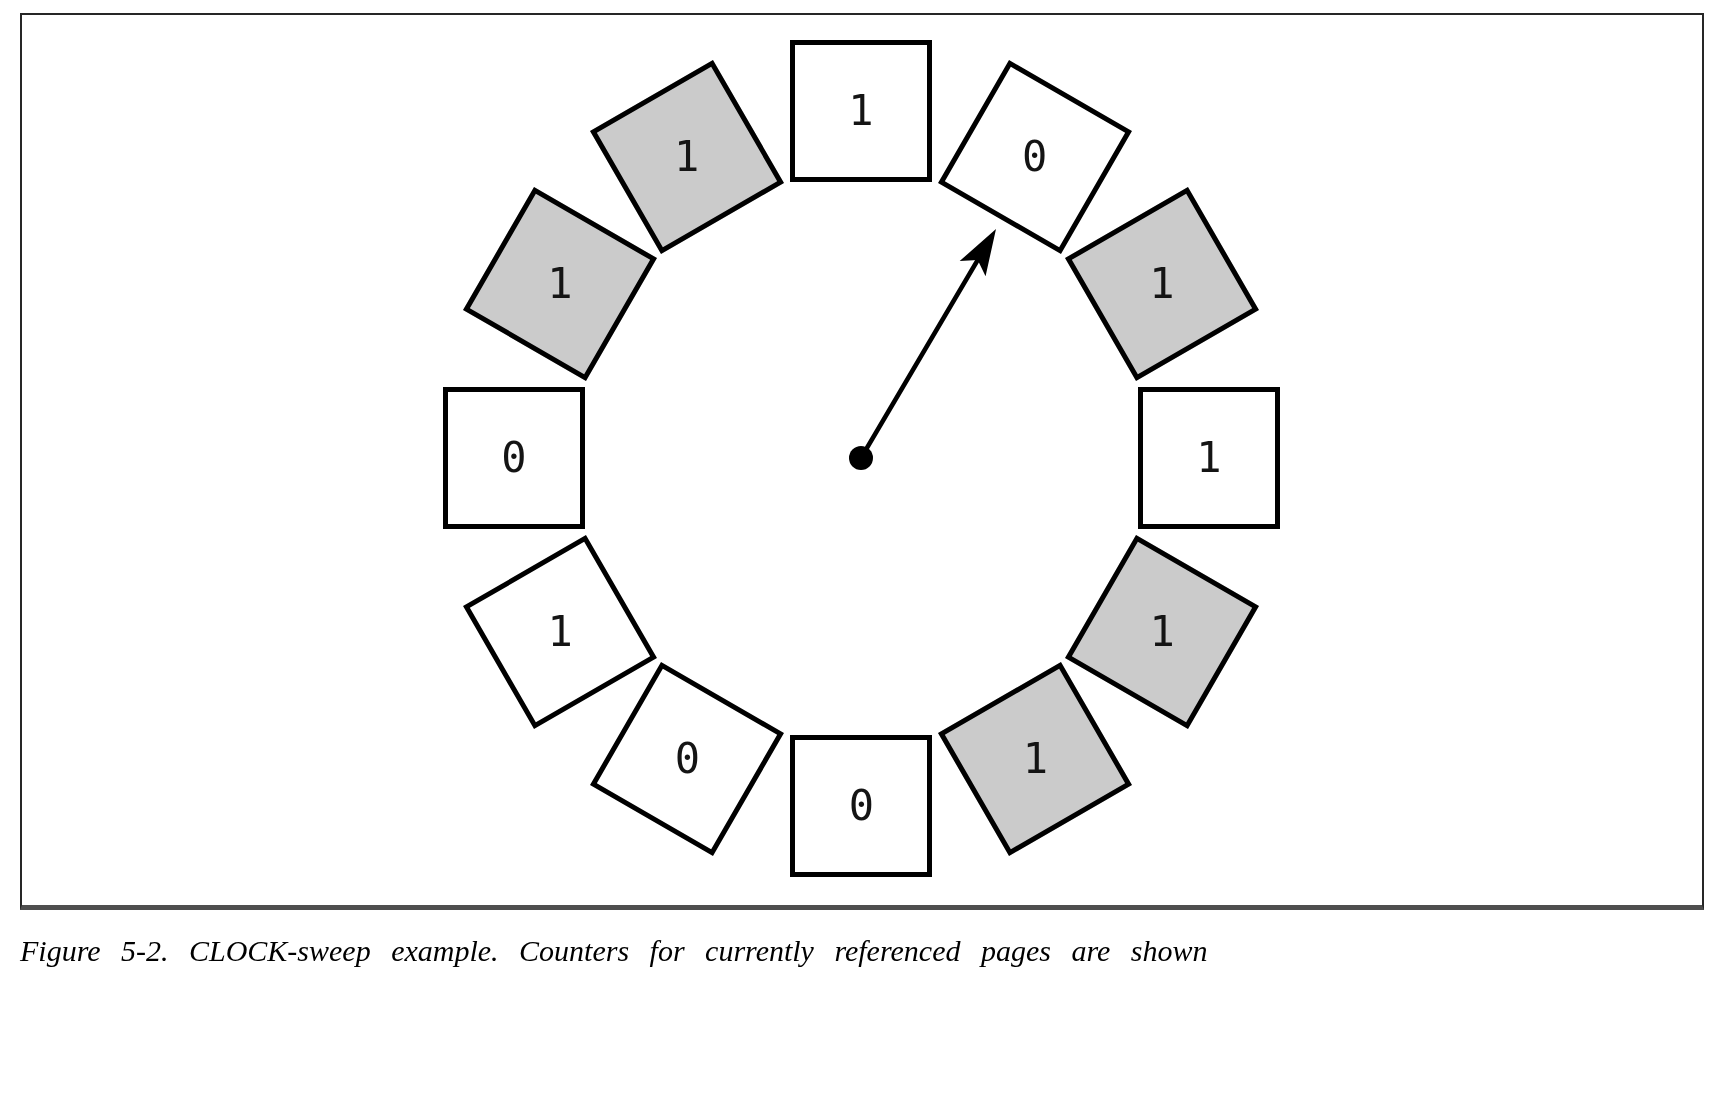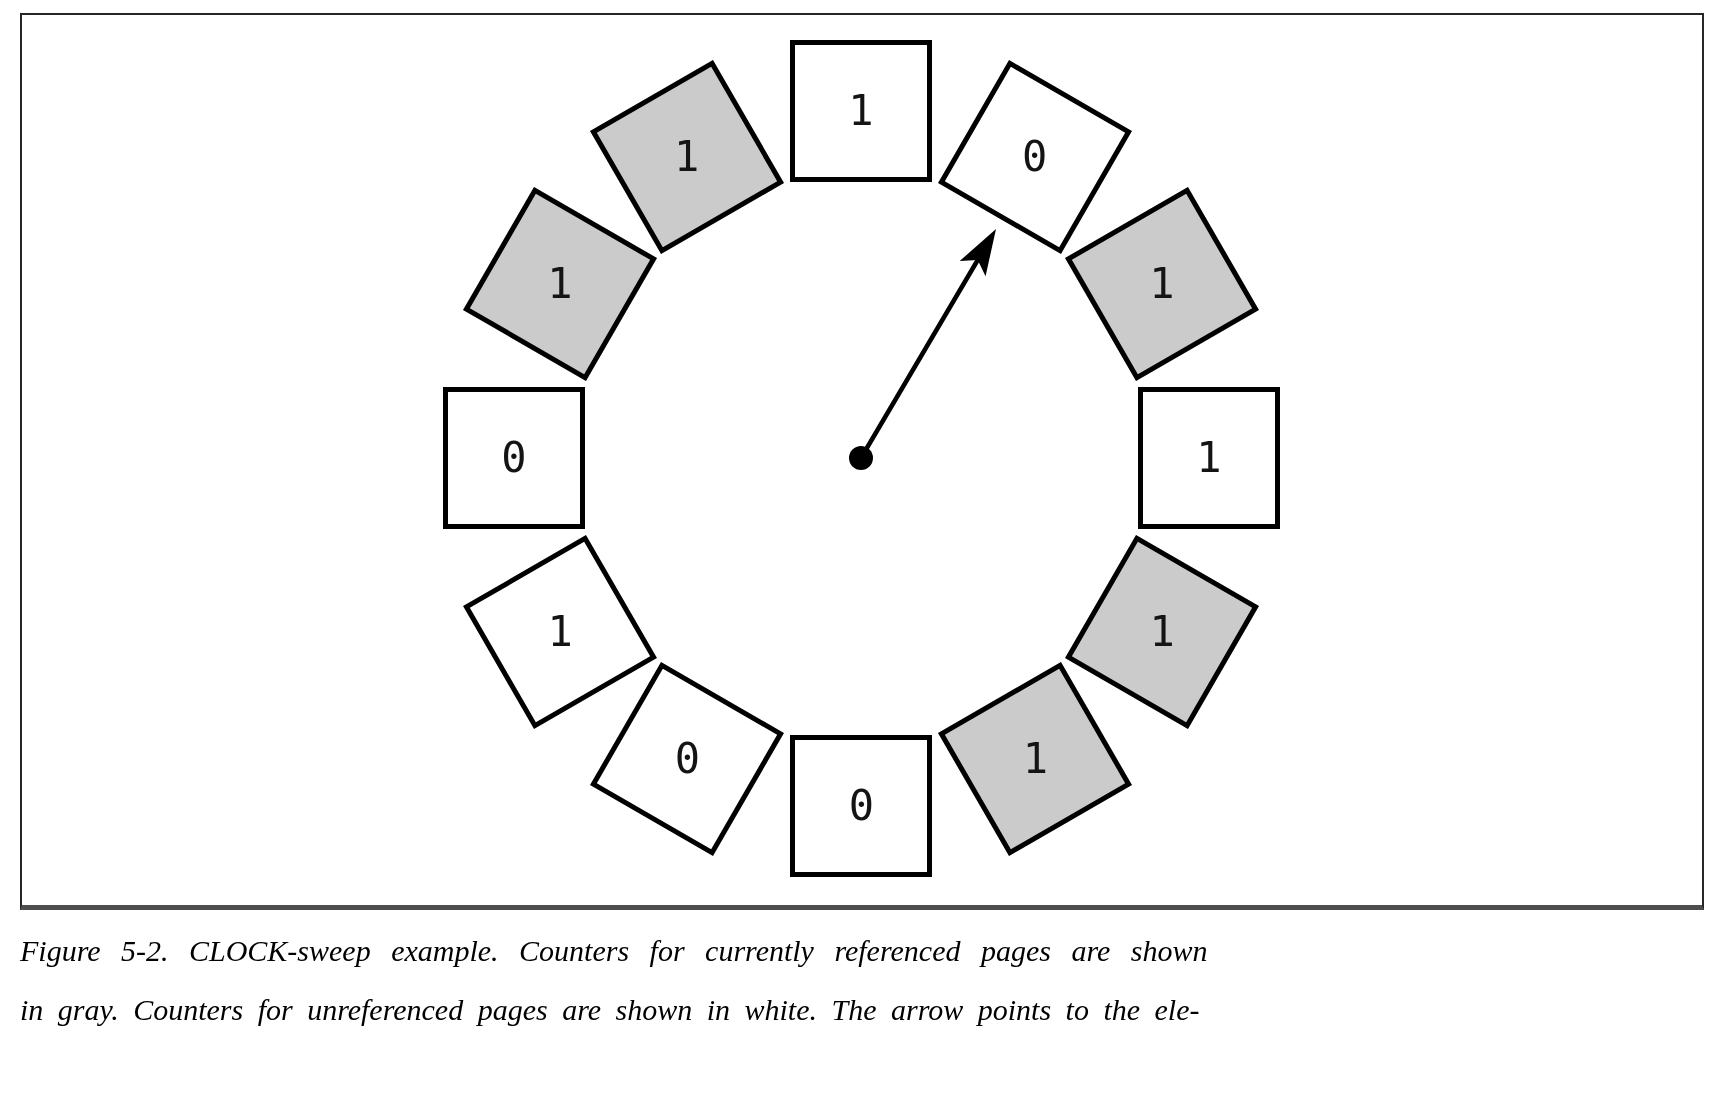--- a/index.html
+++ b/index.html
@@ -120,16 +120,15 @@
       <div class="square" style="left: 489.056px; top: 213.25px; transform: rotate(300deg); background: rgb(203, 203, 203); border-color: rgb(0, 0, 0);">
         <span class="digit" style="transform: rotate(-300deg);">1</span>
       </div>
       <div class="square" style="left: 616.25px; top: 86.0562px; transform: rotate(330deg); background: rgb(203, 203, 203); border-color: rgb(0, 0, 0);">
         <span class="digit" style="transform: rotate(-330deg);">1</span>
       </div>
     </div>
 
   <div class="figure-caption">
     <div class="caption-line fit-justify" style="word-spacing: 12.9828px;"><span>Figure 5-2. CLOCK-sweep example. Counters for currently referenced pages are shown</span></div>
-    <div class="caption-line fit-justify" style="word-spacing: 6.99062px;"><span>in gray. Counters for unreferenced pages are shown in white. The arrow points to the ele-</span></div>
   </div>
 
 </div>
 
 </body></html>

